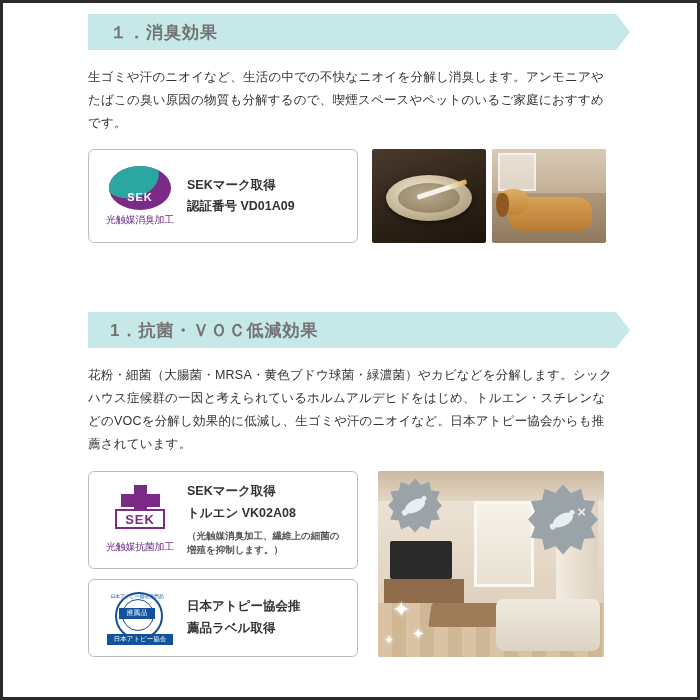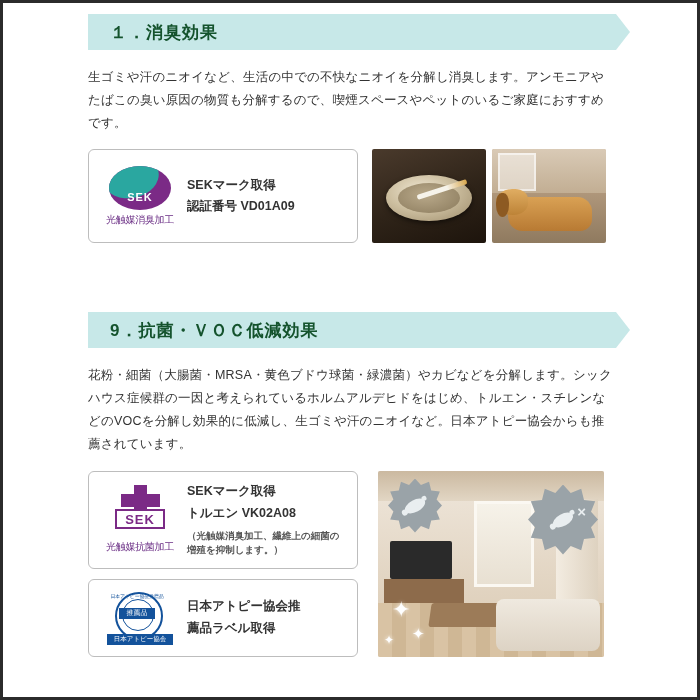--- a/index.html
+++ b/index.html
@@ -65,21 +65,21 @@
     top: 0;
     width: 0;
     height: 0;
     border-top: 18px solid transparent;
     border-bottom: 18px solid transparent;
     border-left: 14px solid #c7e8e8;
   }
   .heading-text {
     font-size: 17px;
     font-weight: bold;
-    color: #14532d;
+    color: #737373;
     letter-spacing: 1px;
   }
 
   .body-text {
     margin-top: 16px;
     font-size: 12.5px;
     line-height: 1.85;
     color: #333333;
     letter-spacing: 0.2px;
   }
@@ -469,21 +469,21 @@
           <div class="dog-ear"></div>
         </div>
       </div>
 
     </div>
   </div>
 
   <div class="section section-2">
 
     <div class="heading">
-      <span class="heading-text">9．抗菌・ＶＯＣ低減効果</span>
+      <span class="heading-text">1．抗菌・ＶＯＣ低減効果</span>
     </div>
 
     <div class="body-text">花粉・細菌（大腸菌・MRSA・黄色ブドウ球菌・緑濃菌）やカビなどを分解します。シックハウス症候群の一因と考えられているホルムアルデヒドをはじめ、トルエン・スチレンなどのVOCを分解し効果的に低減し、生ゴミや汗のニオイなど。日本アトピー協会からも推薦されています。</div>
 
     <div class="content-row-2">
 
       <div class="badges-col">
 
         <div class="badge-box badge-box-2">
           <div class="mark-col">

